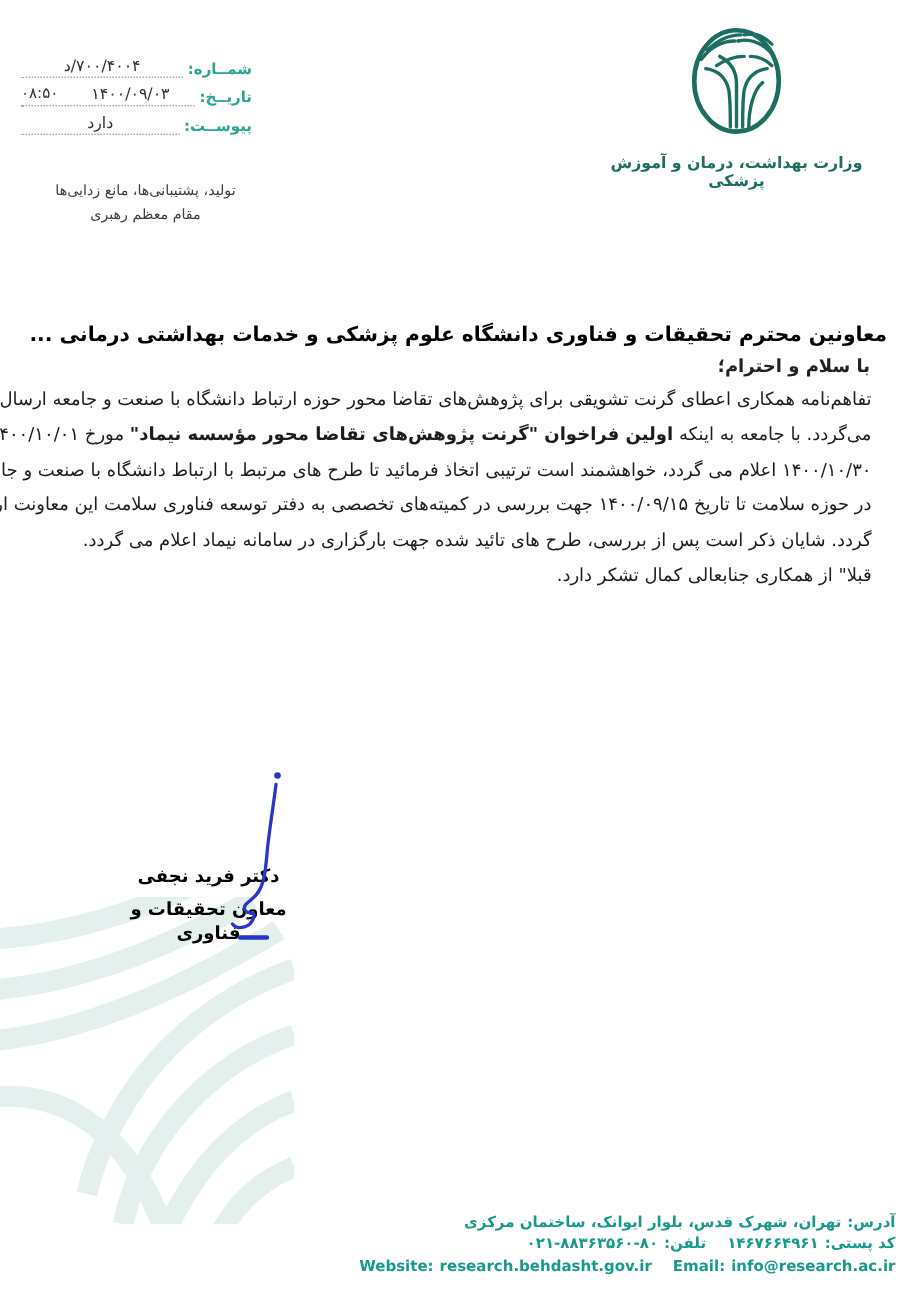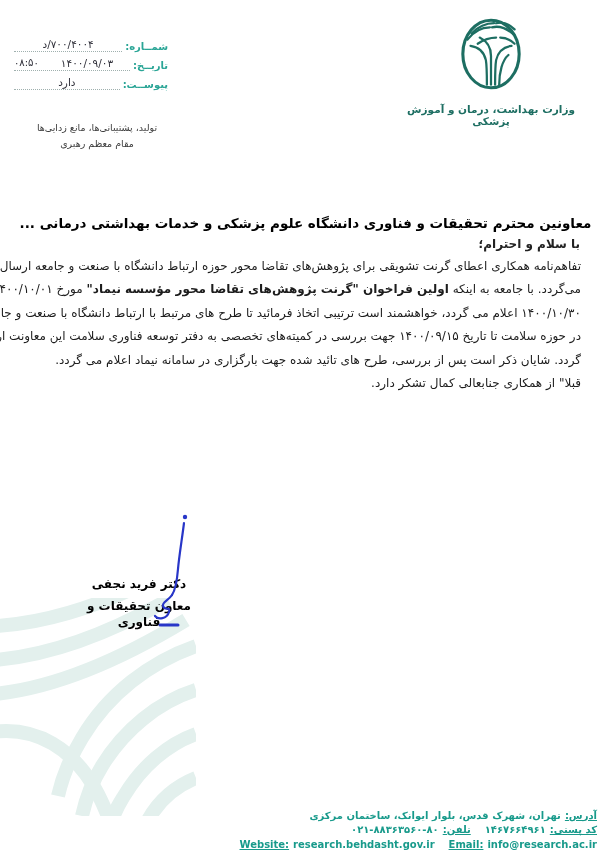--- a/index.html
+++ b/index.html
@@ -32,21 +32,21 @@
   .b-line.indent{text-indent:20px;}
   .b-bold{font-weight:bold;}
   
   .sig{position:absolute;top:576px;left:66px;width:146px;text-align:center;font-weight:bold;
        font-size:12px;color:#000;line-height:16px;direction:rtl;}
   .sig .t2{margin-top:6px;}
   .sig-svg{position:absolute;left:138px;top:511px;z-index:3;}
   
   .footer{position:absolute;right:14px;bottom:8px;text-align:right;direction:rtl;color:#189a8b;
           font-size:10px;line-height:14.5px;font-weight:600;z-index:2;}
-  .footer b{font-weight:800;text-decoration:underline;}
+  .footer b{font-weight:800;}
   .f-label-b{font-weight:800;margin-left:4px;}
   .gap{display:inline-block;width:14px;}
   .f-en{direction:ltr;unicode-bidi:isolate;}
   .f-web{direction:ltr;text-align:right;}
   .f-web b{margin-right:4px;}
   
   .watermark{position:absolute;left:0;top:598px;z-index:0;}
   .content-z{z-index:1;}
 </style>
 </head>

